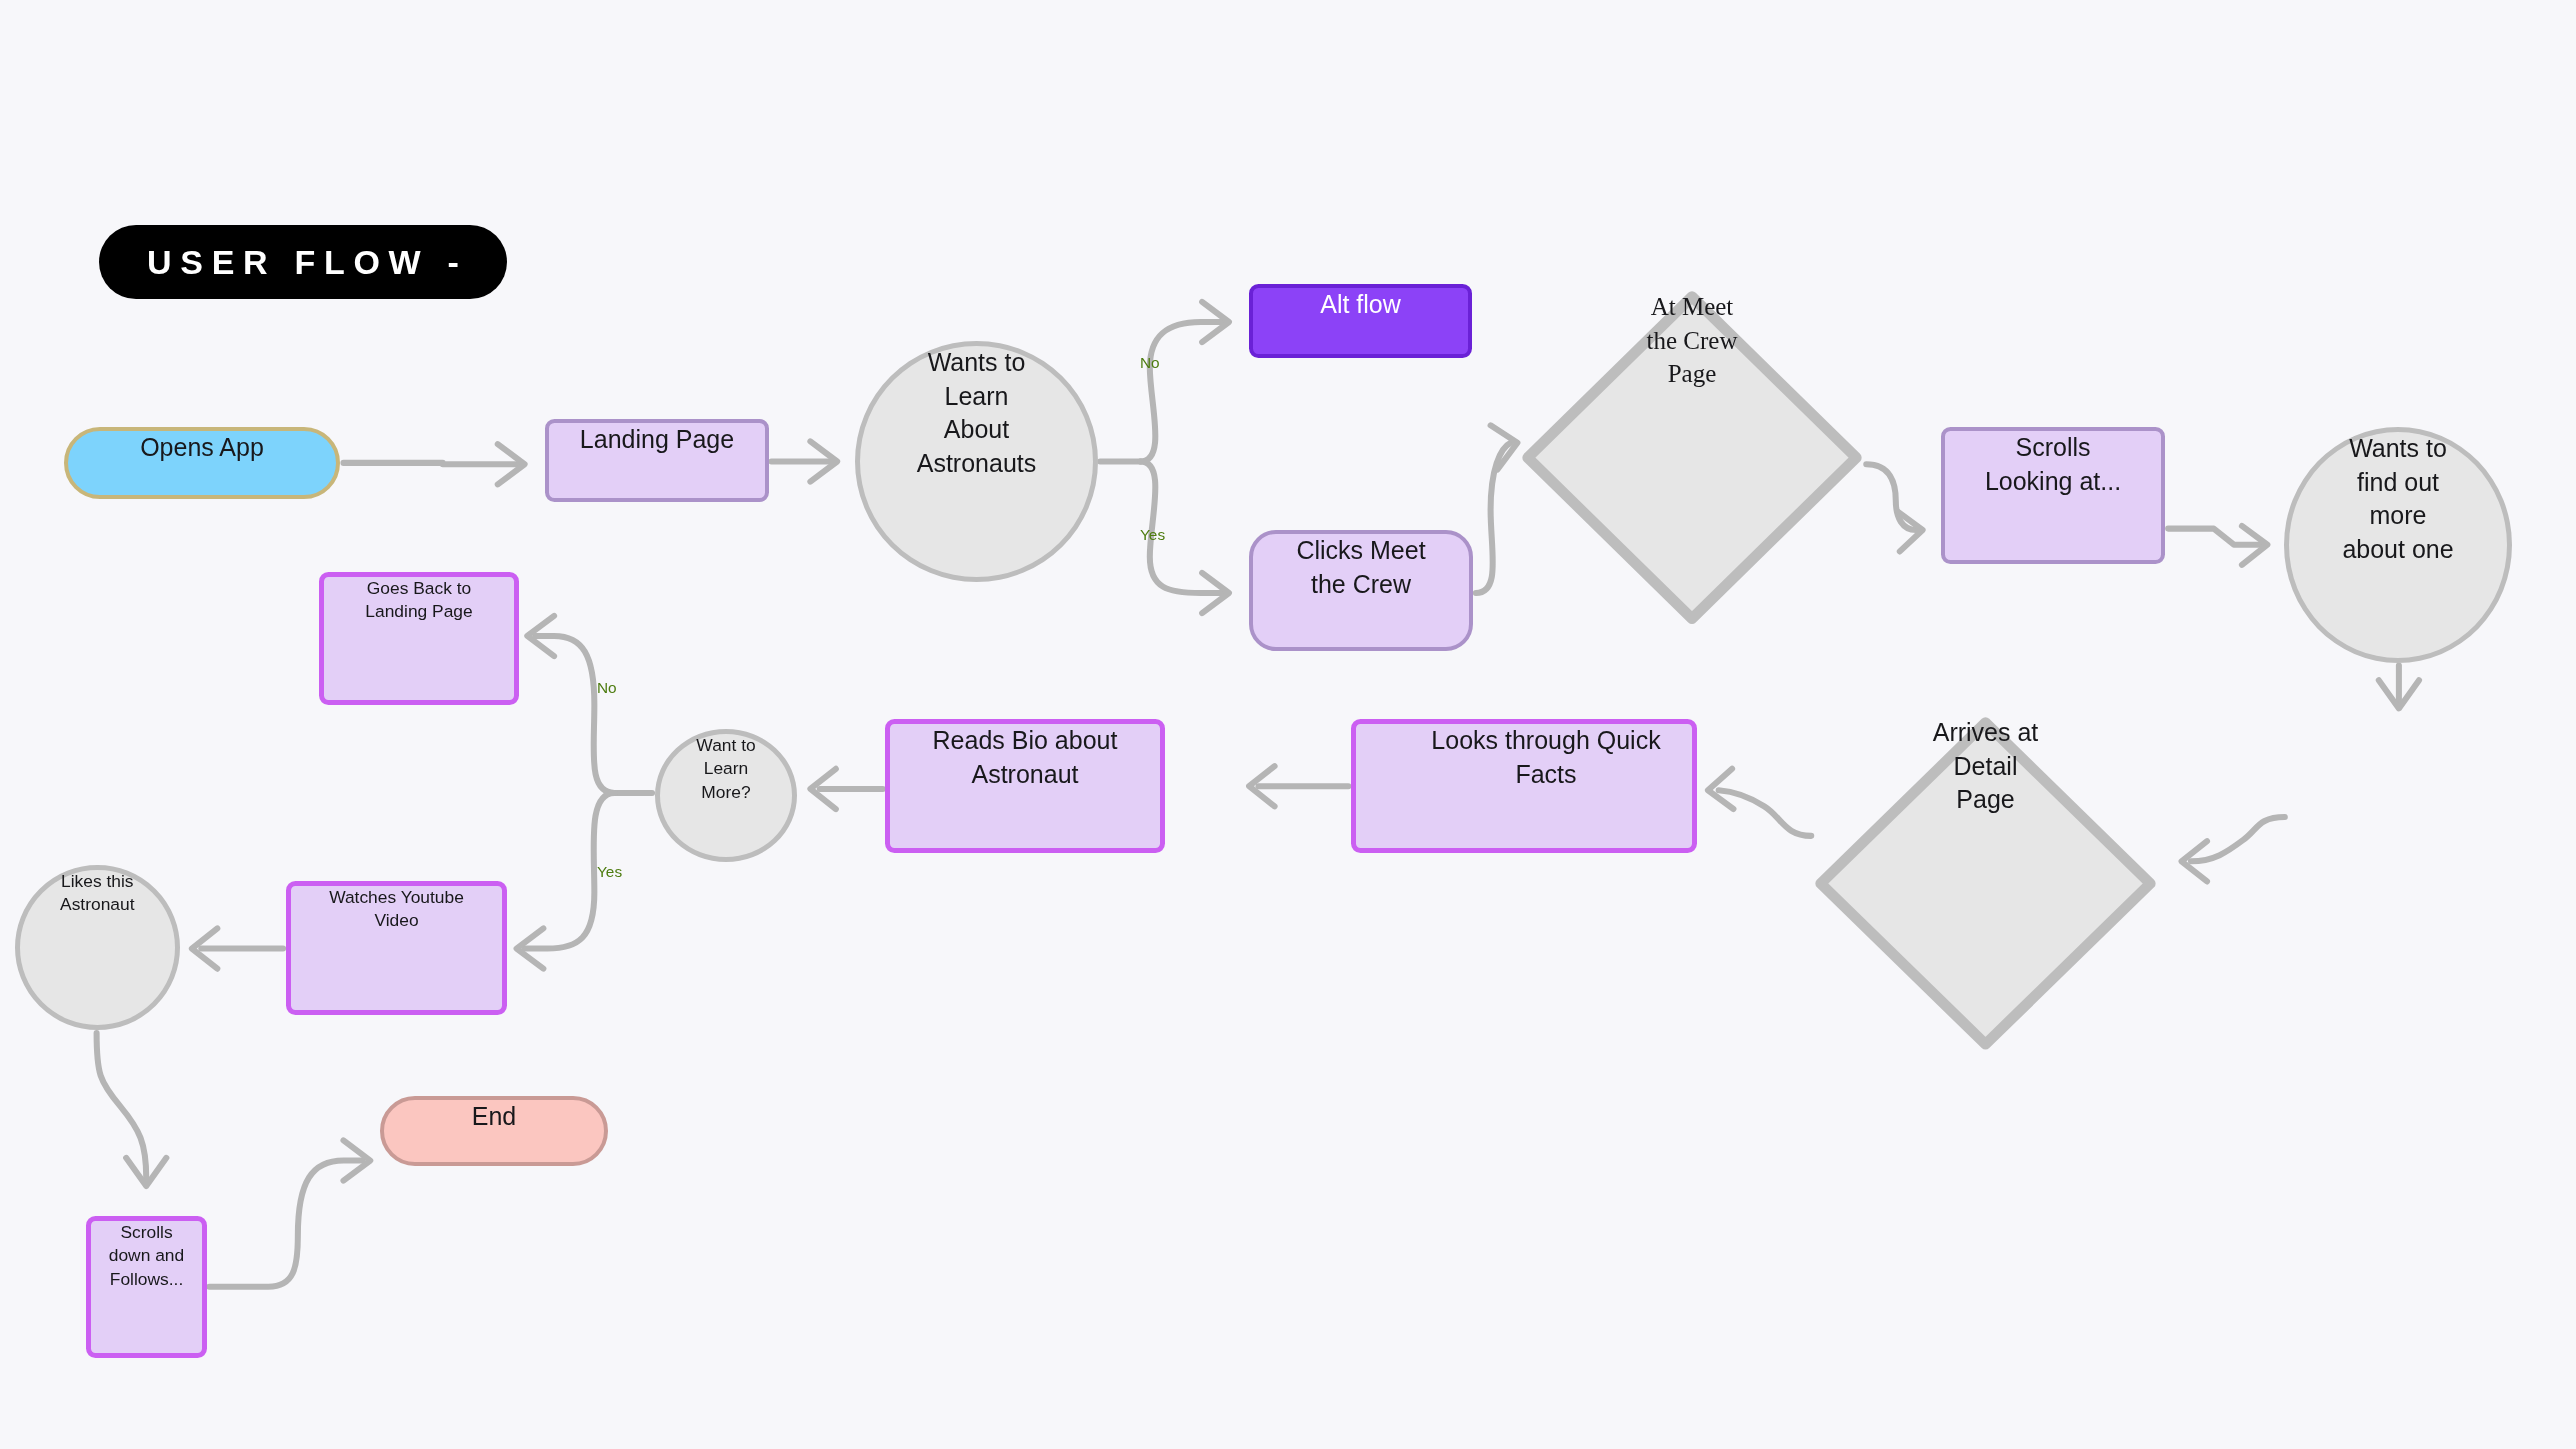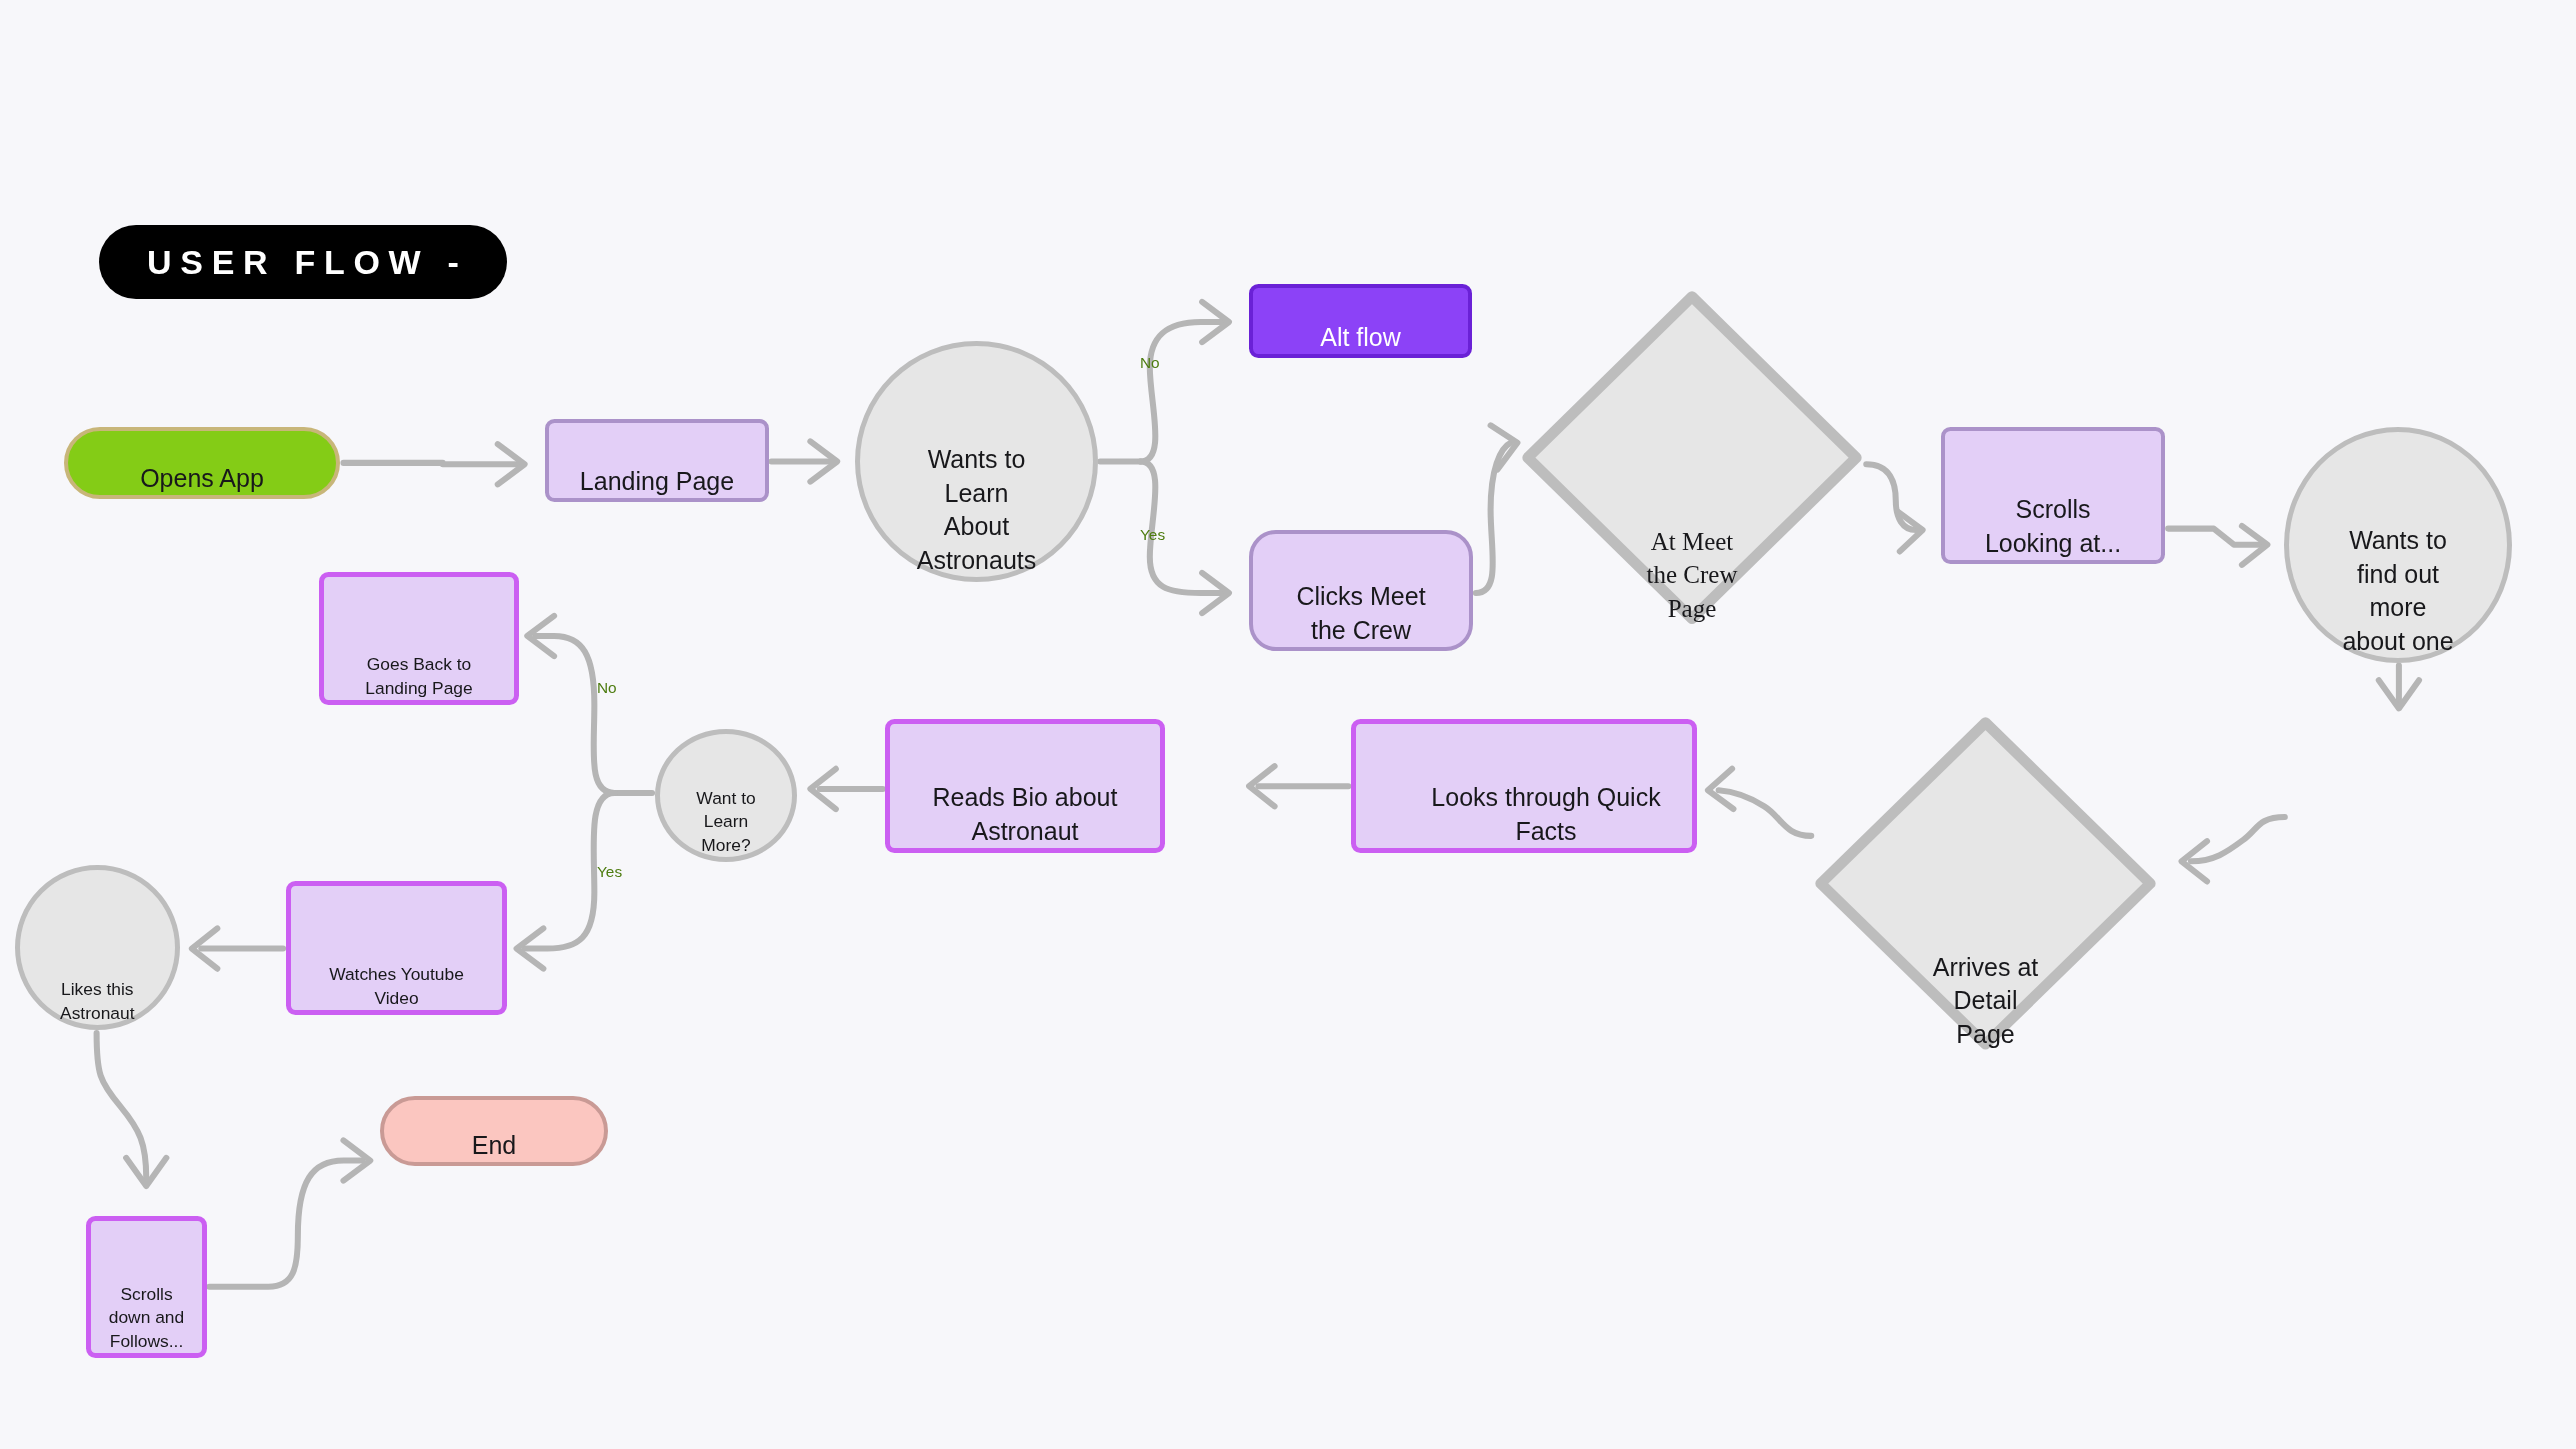--- a/index.html
+++ b/index.html
@@ -57,21 +57,21 @@
     letter-spacing: 8.7px;
     white-space: nowrap;
     padding-left: 8.7px;
   }
 
   
   .node {
     position: absolute;
     box-sizing: border-box;
     display: flex;
-    align-items: flex-end;
+    align-items: flex-start;
     justify-content: center;
     text-align: center;
     color: #18181b;
     line-height: 1.34;
   }
   .node .lbl {
     display: block;
     white-space: pre-line;
     padding: 0 6.7px;
   }
@@ -85,21 +85,21 @@
     position: absolute;
     inset: 0;
   }
   .shape-diamond .lbl { position: relative; z-index: 2; }
 
   
   .pal-lilac   { background: #e3cff7; border: 4.7px solid #ab92c9; }
   .pal-magenta { background: #e3cff7; border: 5.4px solid #cb5ff2; }
   .pal-violet  { background: #8c42f7; border: 4.7px solid #6a21d6; color: #ffffff; }
   .pal-gray    { background: #e6e6e6; border: 5.4px solid #bdbdbd; }
-  .pal-yellow  { background: #84cc16; border: 4.7px solid #c8b679; }
+  .pal-yellow  { background: #7dd3fc; border: 4.7px solid #c8b679; }
   .pal-pink    { background: #fbc6c0; border: 4.7px solid #c99a95; }
 
   
   .edge-label {
     position: absolute;
     color: #4d7c0f;
     font-size: 15.4px;
     white-space: nowrap;
   }
 </style>

